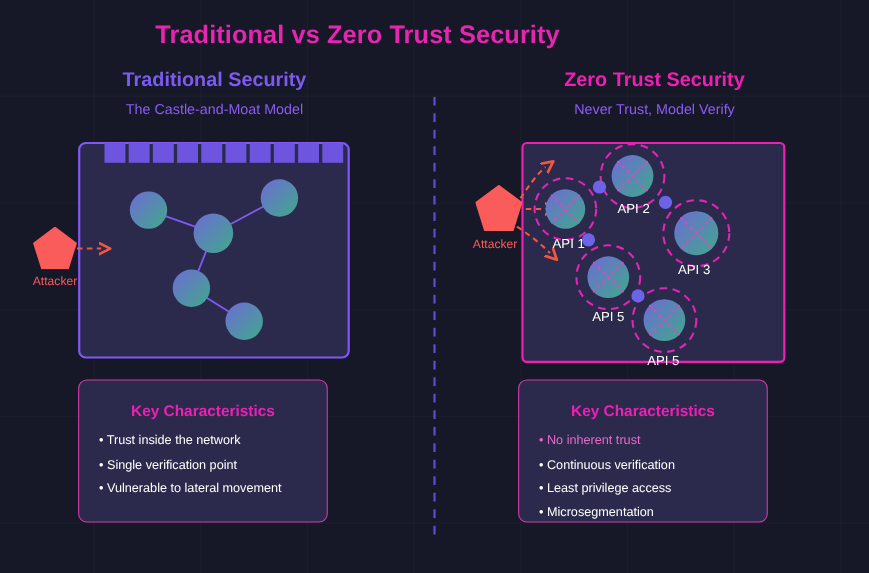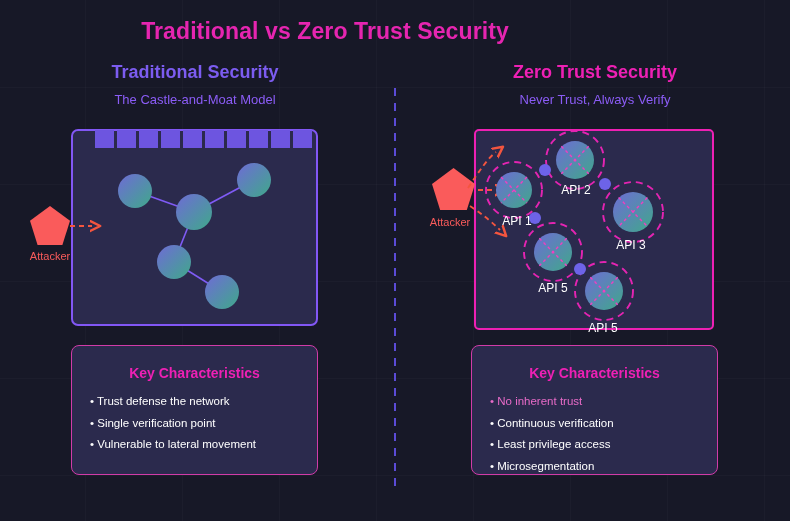--- a/index.html
+++ b/index.html
@@ -118,21 +118,21 @@
     font-size: 11px;
     color: #fa5b5b;
     white-space: nowrap;
   }
   #attacker-right .attacker-label { top: 48px; left: 42%; }
 
   
   .kc-card {
     position: absolute;
     top: 345px;
-    width: 247px; height: 130px;
+    width: 227px; height: 130px;
     border-radius: 8px;
     background: #2b2a4d;
   }
   #kc-left  { left: 71px;  border: 1.5px solid #d13ba8; }
   #kc-right { left: 471px; border: 1.5px solid #d13ba8; }
 
   .kc-title {
     margin-top: 19px;
     text-align: center;
     font-size: 14px;
@@ -168,21 +168,21 @@
 <div id="grid-bg"></div>
 
 <div id="stage">
 
   <div id="main-title">Traditional vs Zero Trust Security</div>
 
   <div class="panel-title" id="left-panel-title">Traditional Security</div>
   <div class="panel-subtitle" id="left-panel-subtitle">The Castle-and-Moat Model</div>
 
   <div class="panel-title" id="right-panel-title">Zero Trust Security</div>
-  <div class="panel-subtitle" id="right-panel-subtitle">Never Trust, Always Verify</div>
+  <div class="panel-subtitle" id="right-panel-subtitle">Never Trust, Model Verify</div>
 
   <div id="center-divider"></div>
 
   <div id="castle-box">
     <div class="battlements" id="battlements">
         <div class="battlement"></div>
         <div class="battlement"></div>
         <div class="battlement"></div>
         <div class="battlement"></div>
         <div class="battlement"></div>
@@ -277,21 +277,21 @@
       <div class="api-label" style="left: 517px; top: 214px;">API 1</div>
       <div class="api-label" style="left: 576px; top: 183px;">API 2</div>
       <div class="api-label" style="left: 631px; top: 238px;">API 3</div>
       <div class="api-label" style="left: 553px; top: 281px;">API 5</div>
       <div class="api-label" style="left: 603px; top: 321px;">API 5</div>
     </div>
 
   <div class="kc-card" id="kc-left">
     <div class="kc-title">Key Characteristics</div>
     <ul class="kc-list" id="kc-list-left">
-        <li>Trust defense the network</li>
+        <li>Trust inside the network</li>
         <li>Single verification point</li>
         <li>Vulnerable to lateral movement</li>
       </ul>
   </div>
 
   <div class="kc-card" id="kc-right">
     <div class="kc-title">Key Characteristics</div>
     <ul class="kc-list" id="kc-list-right">
         <li class="highlight">No inherent trust</li>
         <li>Continuous verification</li>

